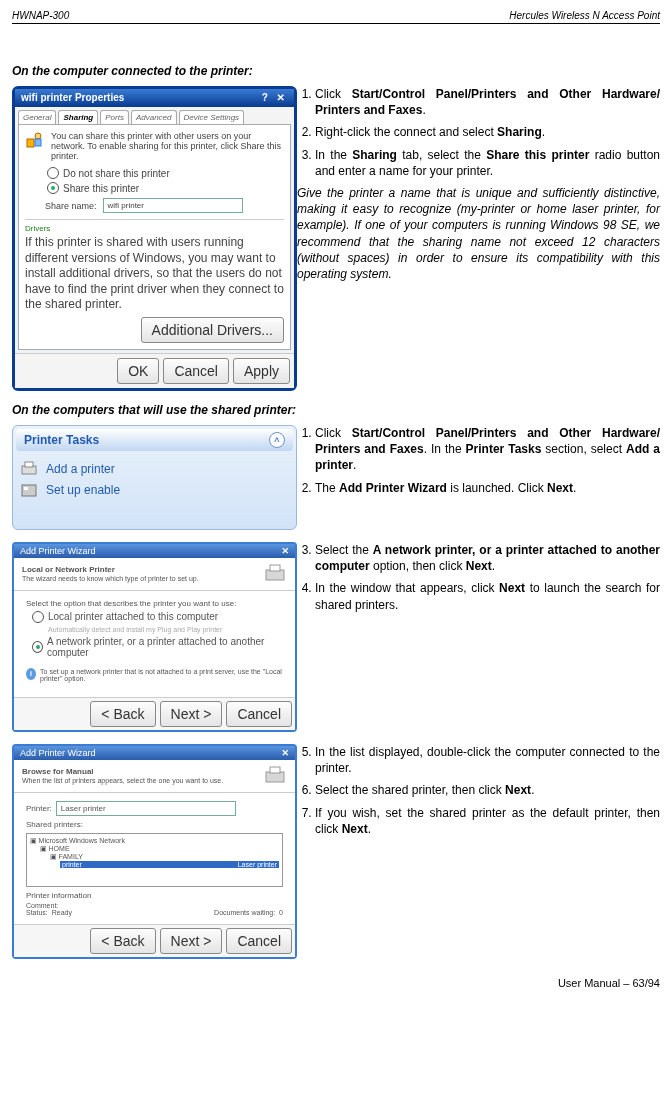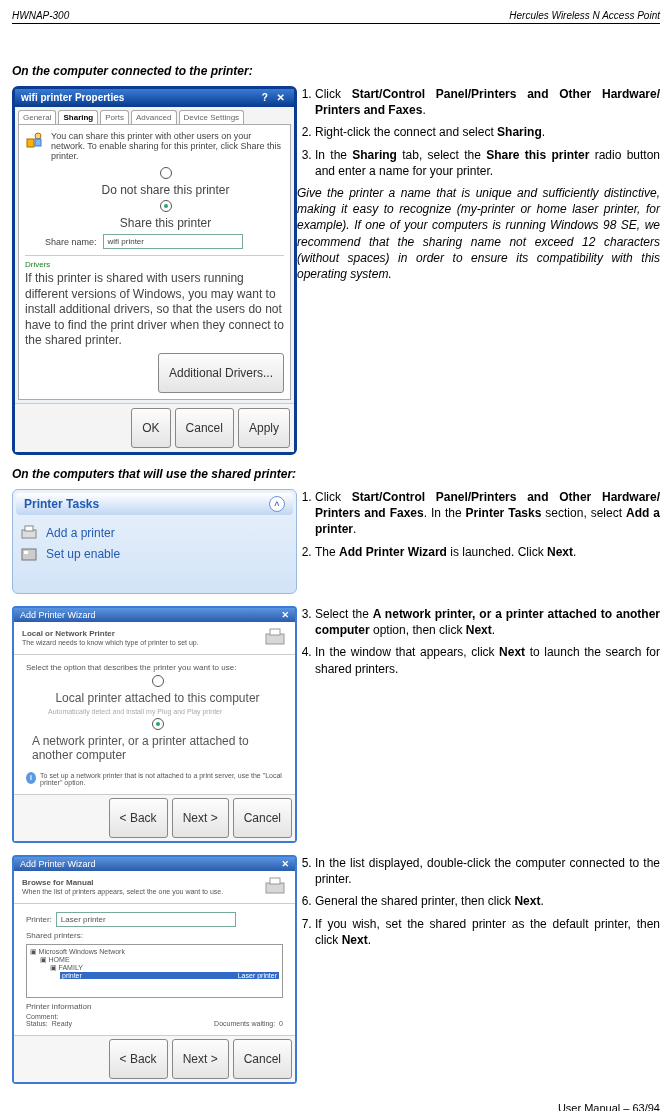--- a/index.html
+++ b/index.html
@@ -74,20 +74,21 @@
     justify-content: space-between;
     border-bottom: 1px solid #0a3d91;
     font-size: 10px;
   }
   .tabs {
     display: flex;
     gap: 2px;
     background: #f4f4f4;
     padding: 3px 3px 0 3px;
     font-size: 8px;
+    font-style: italic;
   }
   .tab {
     background: #fff;
     border: 1px solid #aaa;
     border-bottom: none;
     border-radius: 3px 3px 0 0;
     padding: 2px 4px;
     color: #666;
   }
   .tab.active {
@@ -109,22 +110,21 @@
   .small-icon {
     width: 20px;
     height: 20px;
     flex: 0 0 20px;
   }
   .radio-row {
     display: flex;
     align-items: center;
     gap: 4px;
     margin: 3px 0 3px 22px;
-    font-size: 12px;
-    flex-direction: column;
+    font-size: 10px;
   }
   .radio-dot {
     width: 10px;
     height: 10px;
     border: 1px solid #555;
     border-radius: 50%;
     display: inline-block;
     position: relative;
   }
   .radio-dot.checked::after {
@@ -151,22 +151,22 @@
     width: 130px;
   }
   .green-word {
     color: #1b7f1b;
   }
   .btn {
     display: inline-block;
     border: 1px solid #888;
     border-radius: 3px;
     background: linear-gradient(#fdfdfd, #e4e4e4);
-    padding: 12px 10px;
-    font-size: 12px;
+    padding: 4px 10px;
+    font-size: 14px;
     color: #333;
   }
   .btn-row-right {
     text-align: right;
     padding: 4px;
     background: #f4f4f4;
     display: flex;
     justify-content: flex-end;
     gap: 4px;
     border-top: 1px solid #ccc;
@@ -455,20 +455,20 @@
         <div class="wizard-btns">
           <span class="btn">&lt; Back</span>
           <span class="btn">Next &gt;</span>
           <span class="btn">Cancel</span>
         </div>
       </div>
     </div>
     <div class="instructions">
       <ol class="steps" start="5">
         <li>In the list displayed, double-click the computer connected to the printer.</li>
-        <li><span>General the shared printer, then click </span><b>Next</b><span>.</span></li>
+        <li><span>Select the shared printer, then click </span><b>Next</b><span>.</span></li>
         <li><span>If you wish, set the shared printer as the default printer, then click </span><b>Next</b><span>.</span></li>
       </ol>
     </div>
   </div>
 
   <div class="footer">User Manual – 63/94</div>
 </div>
 
 </body></html>

